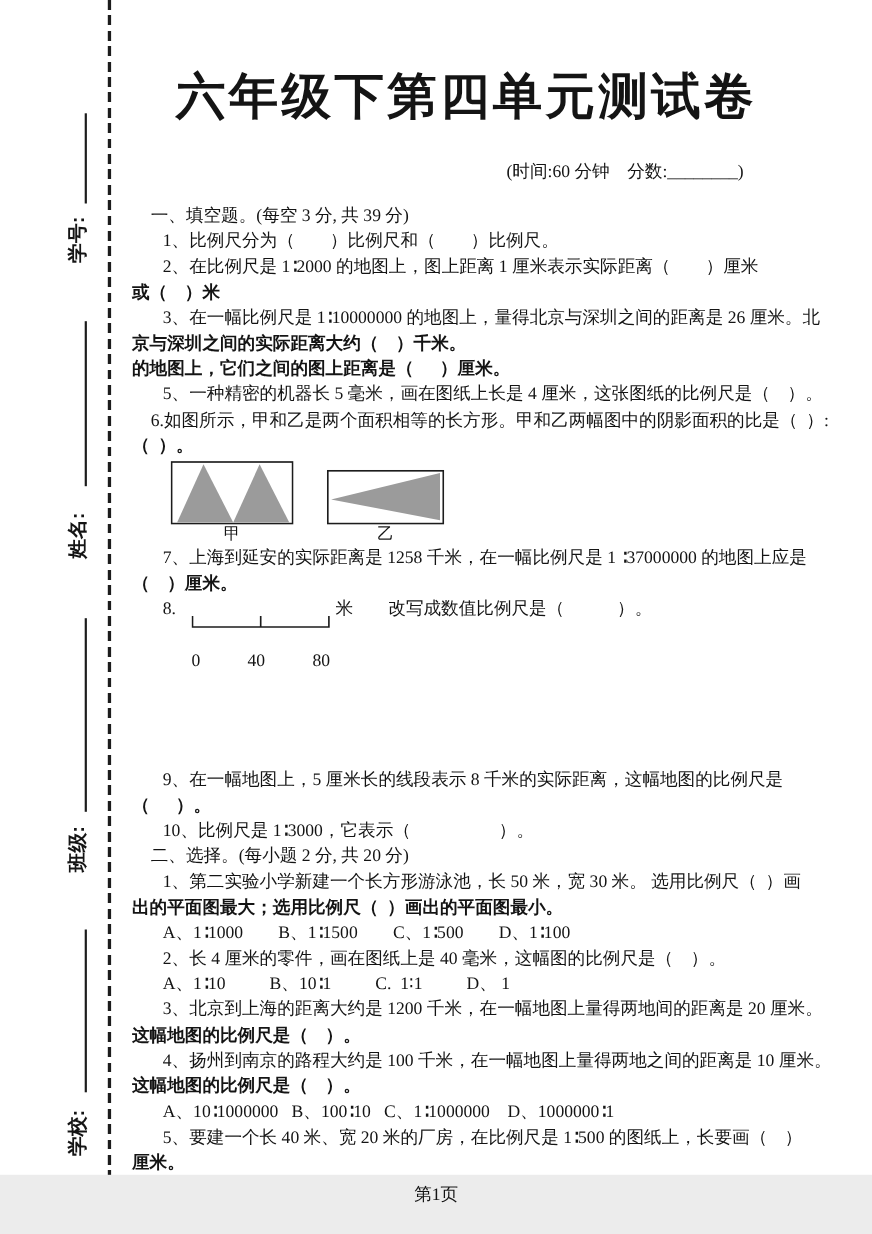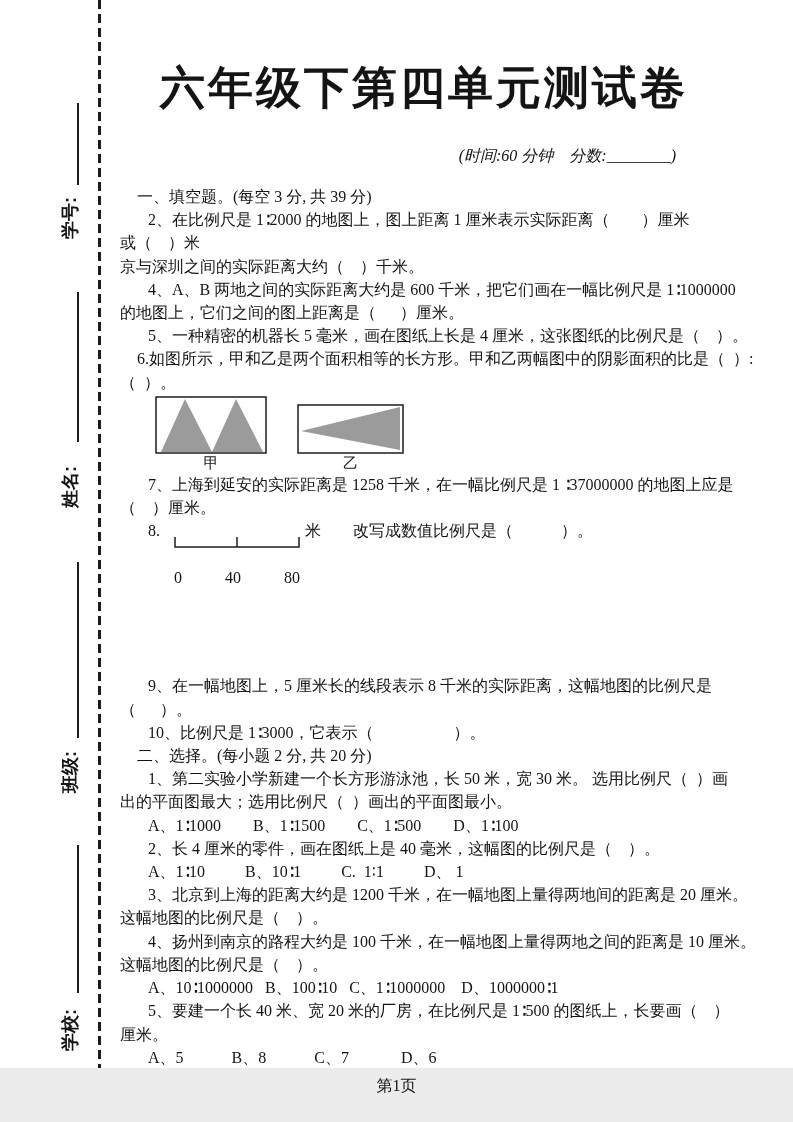--- a/index.html
+++ b/index.html
@@ -33,29 +33,29 @@
   .lbl-1 { top: 207px; } .lbl-2 { top: 476px; } .lbl-3 { top: 761px; } .lbl-4 { top: 1019px; }
 
   .title {
     position: absolute; top: 58px; left: 112px; width: 576px;
     text-align: right; white-space: nowrap;
     font-family: "Liberation Sans", "DejaVu Sans", sans-serif;
     font-weight: bold; font-size: 45px; letter-spacing: 3px;
   }
   .subtitle {
     position: absolute; top: 146px; left: 120px; width: 556px;
-    text-align: right; font-size: 16px; white-space: pre; font-style: italic;
+    text-align: right; font-size: 16px; white-space: pre;
   }
 
   .content {
     position: absolute; top: 185px; left: 120px; width: 620px;
     font-size: 16px; line-height: 23.2px;
   }
   .line { white-space: pre; }
-  .ind-0 { padding-left: 0; }
+  .ind-0 { padding-left: 0; font-weight: bold; }
   .ind-1 { padding-left: 17px; font-family: Liberation Serif, serif; }
   .ind-2 { padding-left: 28px; }
 
   
   .figures-row {
     display: flex; align-items: flex-end; gap: 30px;
     padding-left: 35px; height: 76px; margin: 2px 0 1px 0;
   }
   .figure { display: flex; flex-direction: column; align-items: center; }
   .fig-label { font-size: 15px; line-height: 18px; }
@@ -87,24 +87,25 @@
 <div class="margin-label lbl-1">学号:</div>
 <div class="margin-label lbl-2">姓名:</div>
 <div class="margin-label lbl-3">班级:</div>
 <div class="margin-label lbl-4">学校:</div>
 
 <div class="title">六年级下第四单元测试卷</div>
 <div class="subtitle">(时间:60 分钟    分数:________)</div>
 
 <div class="content">
     <div class="line ind-1">一、填空题。(每空 3 分, 共 39 分)</div>
+    <div class="line ind-2">1、比例尺分为（        ）比例尺和（        ）比例尺。</div>
     <div class="line ind-2">2、在比例尺是 1∶2000 的地图上，图上距离 1 厘米表示实际距离（        ）厘米</div>
     <div class="line ind-0">或（    ）米</div>
+    <div class="line ind-2">3、在一幅比例尺是 1∶10000000 的地图上，量得北京与深圳之间的距离是 26 厘米。北</div>
     <div class="line ind-0">京与深圳之间的实际距离大约（    ）千米。</div>
-    <div class="line ind-2">4、A、B 两地之间的实际距离大约是 600 千米，把它们画在一幅比例尺是 1∶1000000</div>
     <div class="line ind-0">的地图上，它们之间的图上距离是（      ）厘米。</div>
     <div class="line ind-2">5、一种精密的机器长 5 毫米，画在图纸上长是 4 厘米，这张图纸的比例尺是（    ）。</div>
     <div class="line ind-1">6.如图所示，甲和乙是两个面积相等的长方形。甲和乙两幅图中的阴影面积的比是（  ）:</div>
     <div class="line ind-0">（  ）。</div>
   <div class="figures-row">
     <div class="figure">
       <svg width="112" height="58" viewBox="0 0 112 58">
         <rect class="fig-rect" x="1" y="1" width="110" height="56"></rect>
         <polygon class="shade" points="6,56 57,56 30,3"></polygon>
         <polygon class="shade" points="57,56 108,56 81,3"></polygon>

